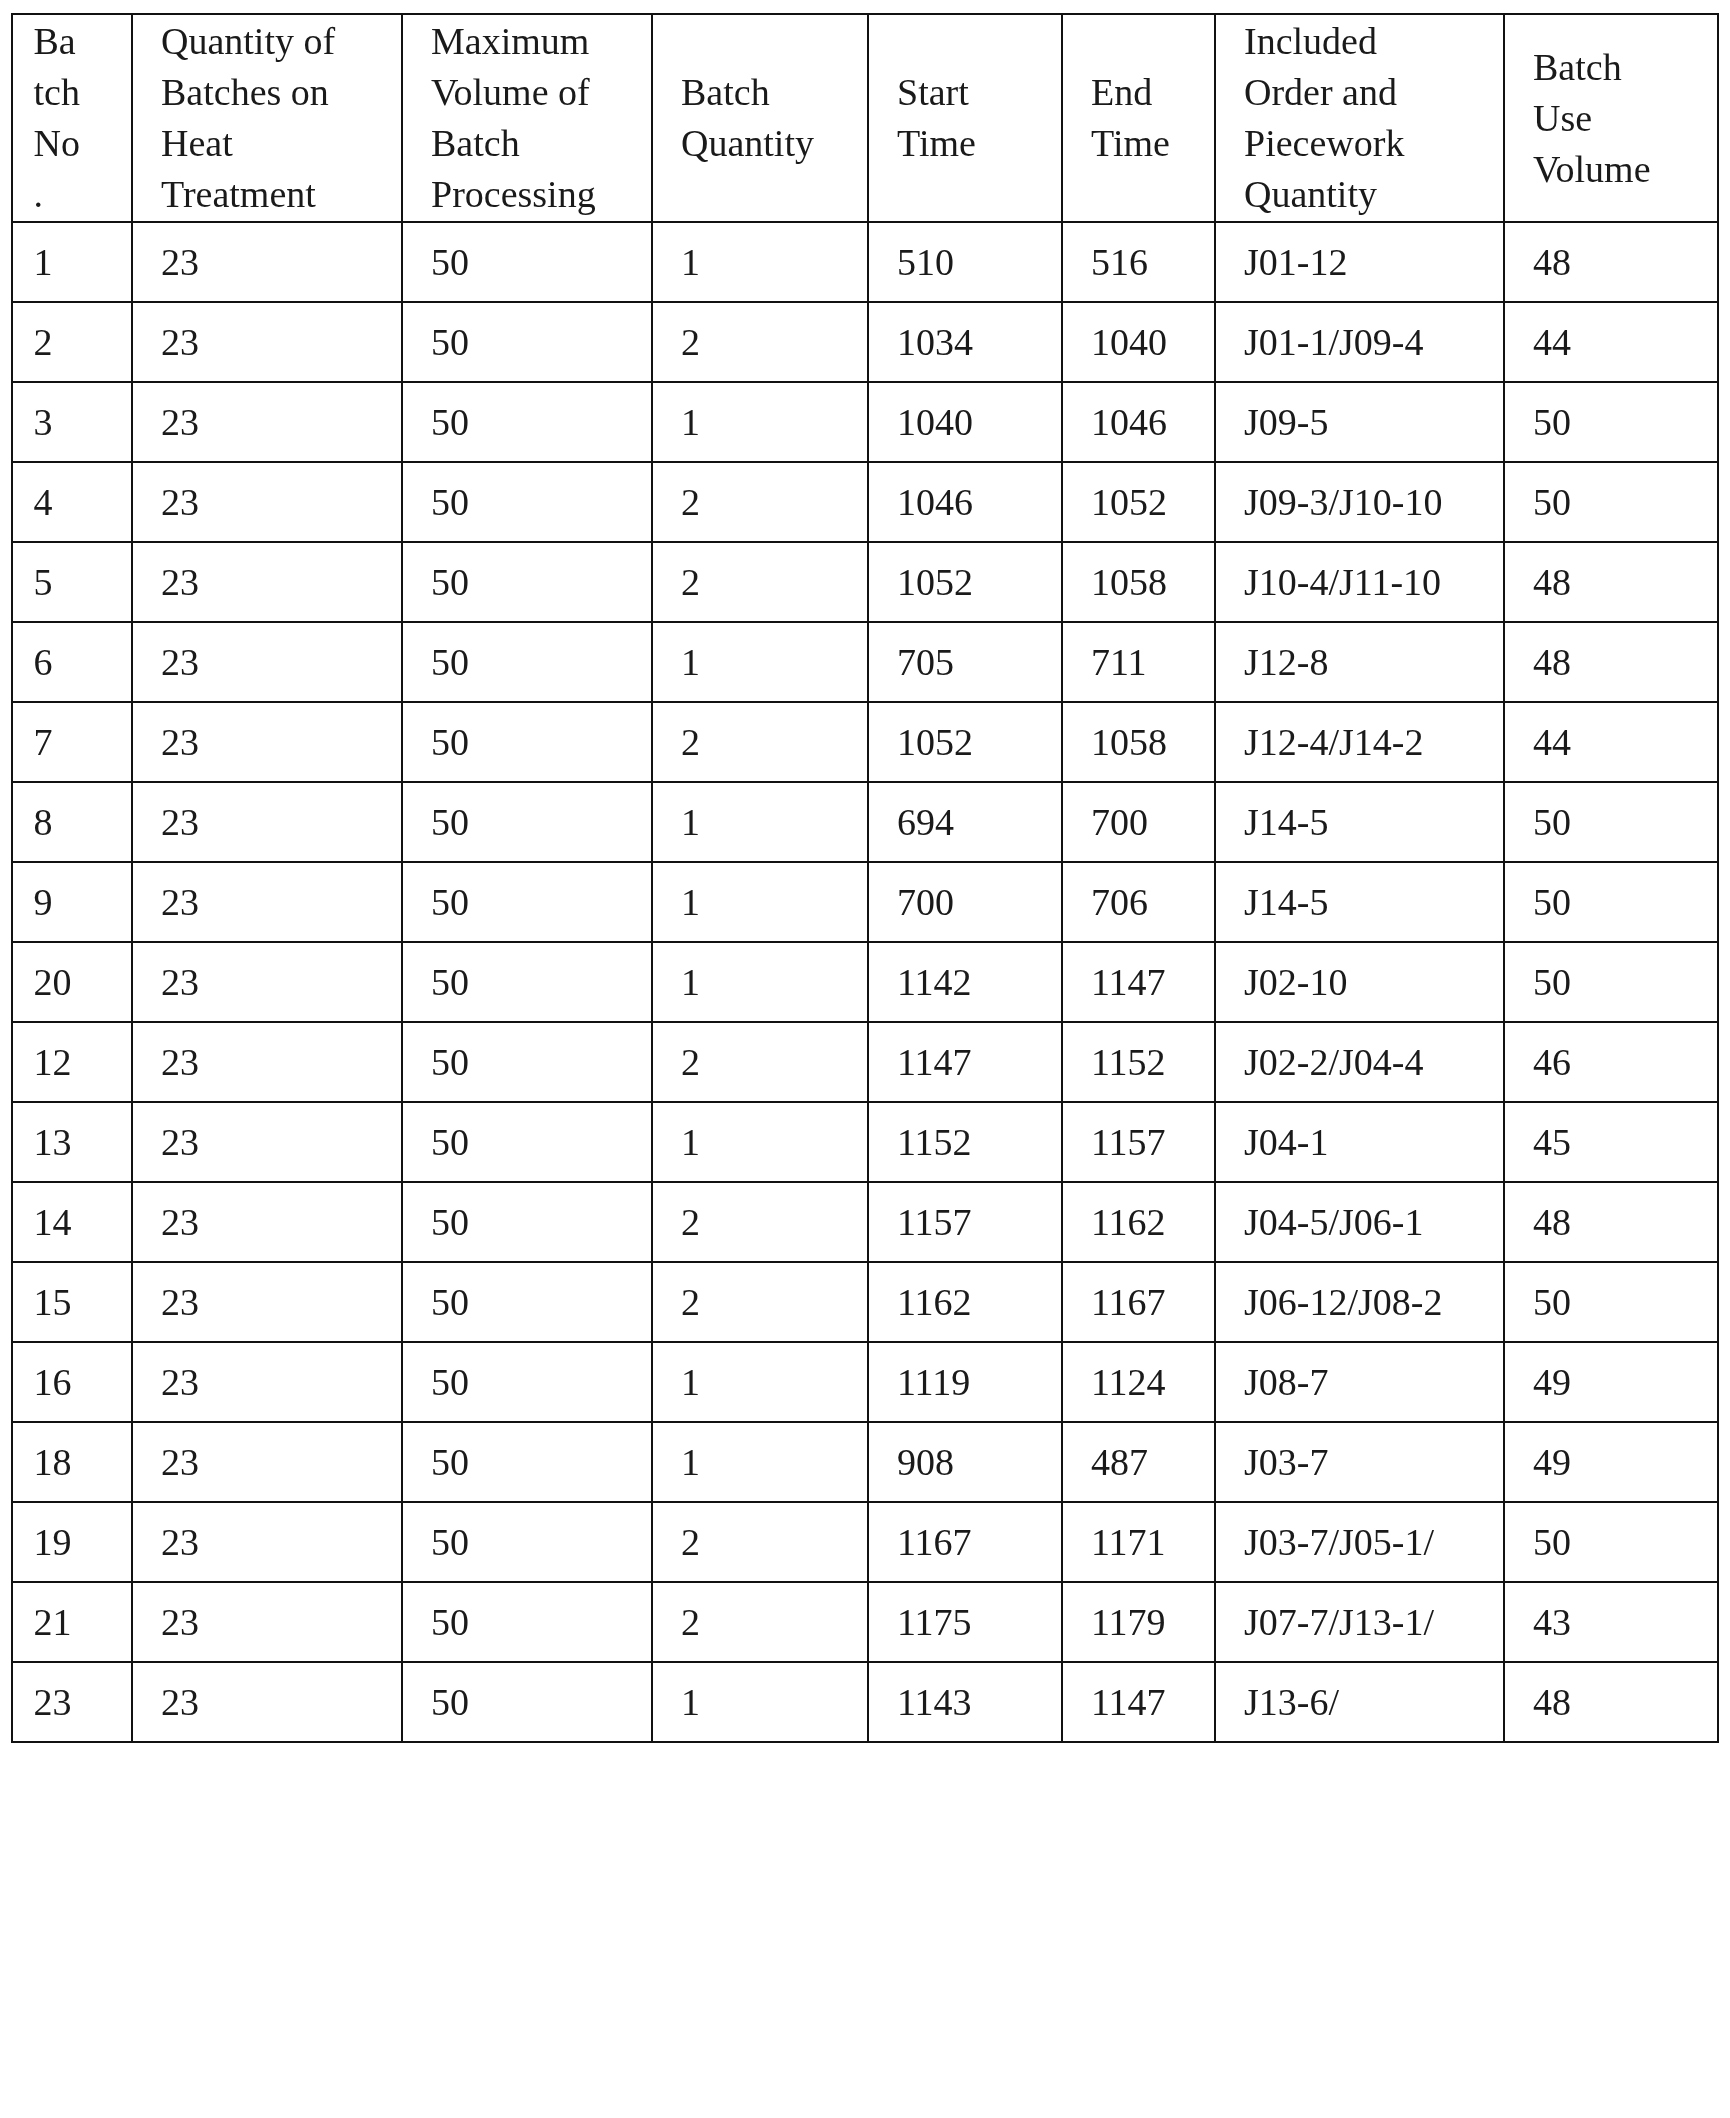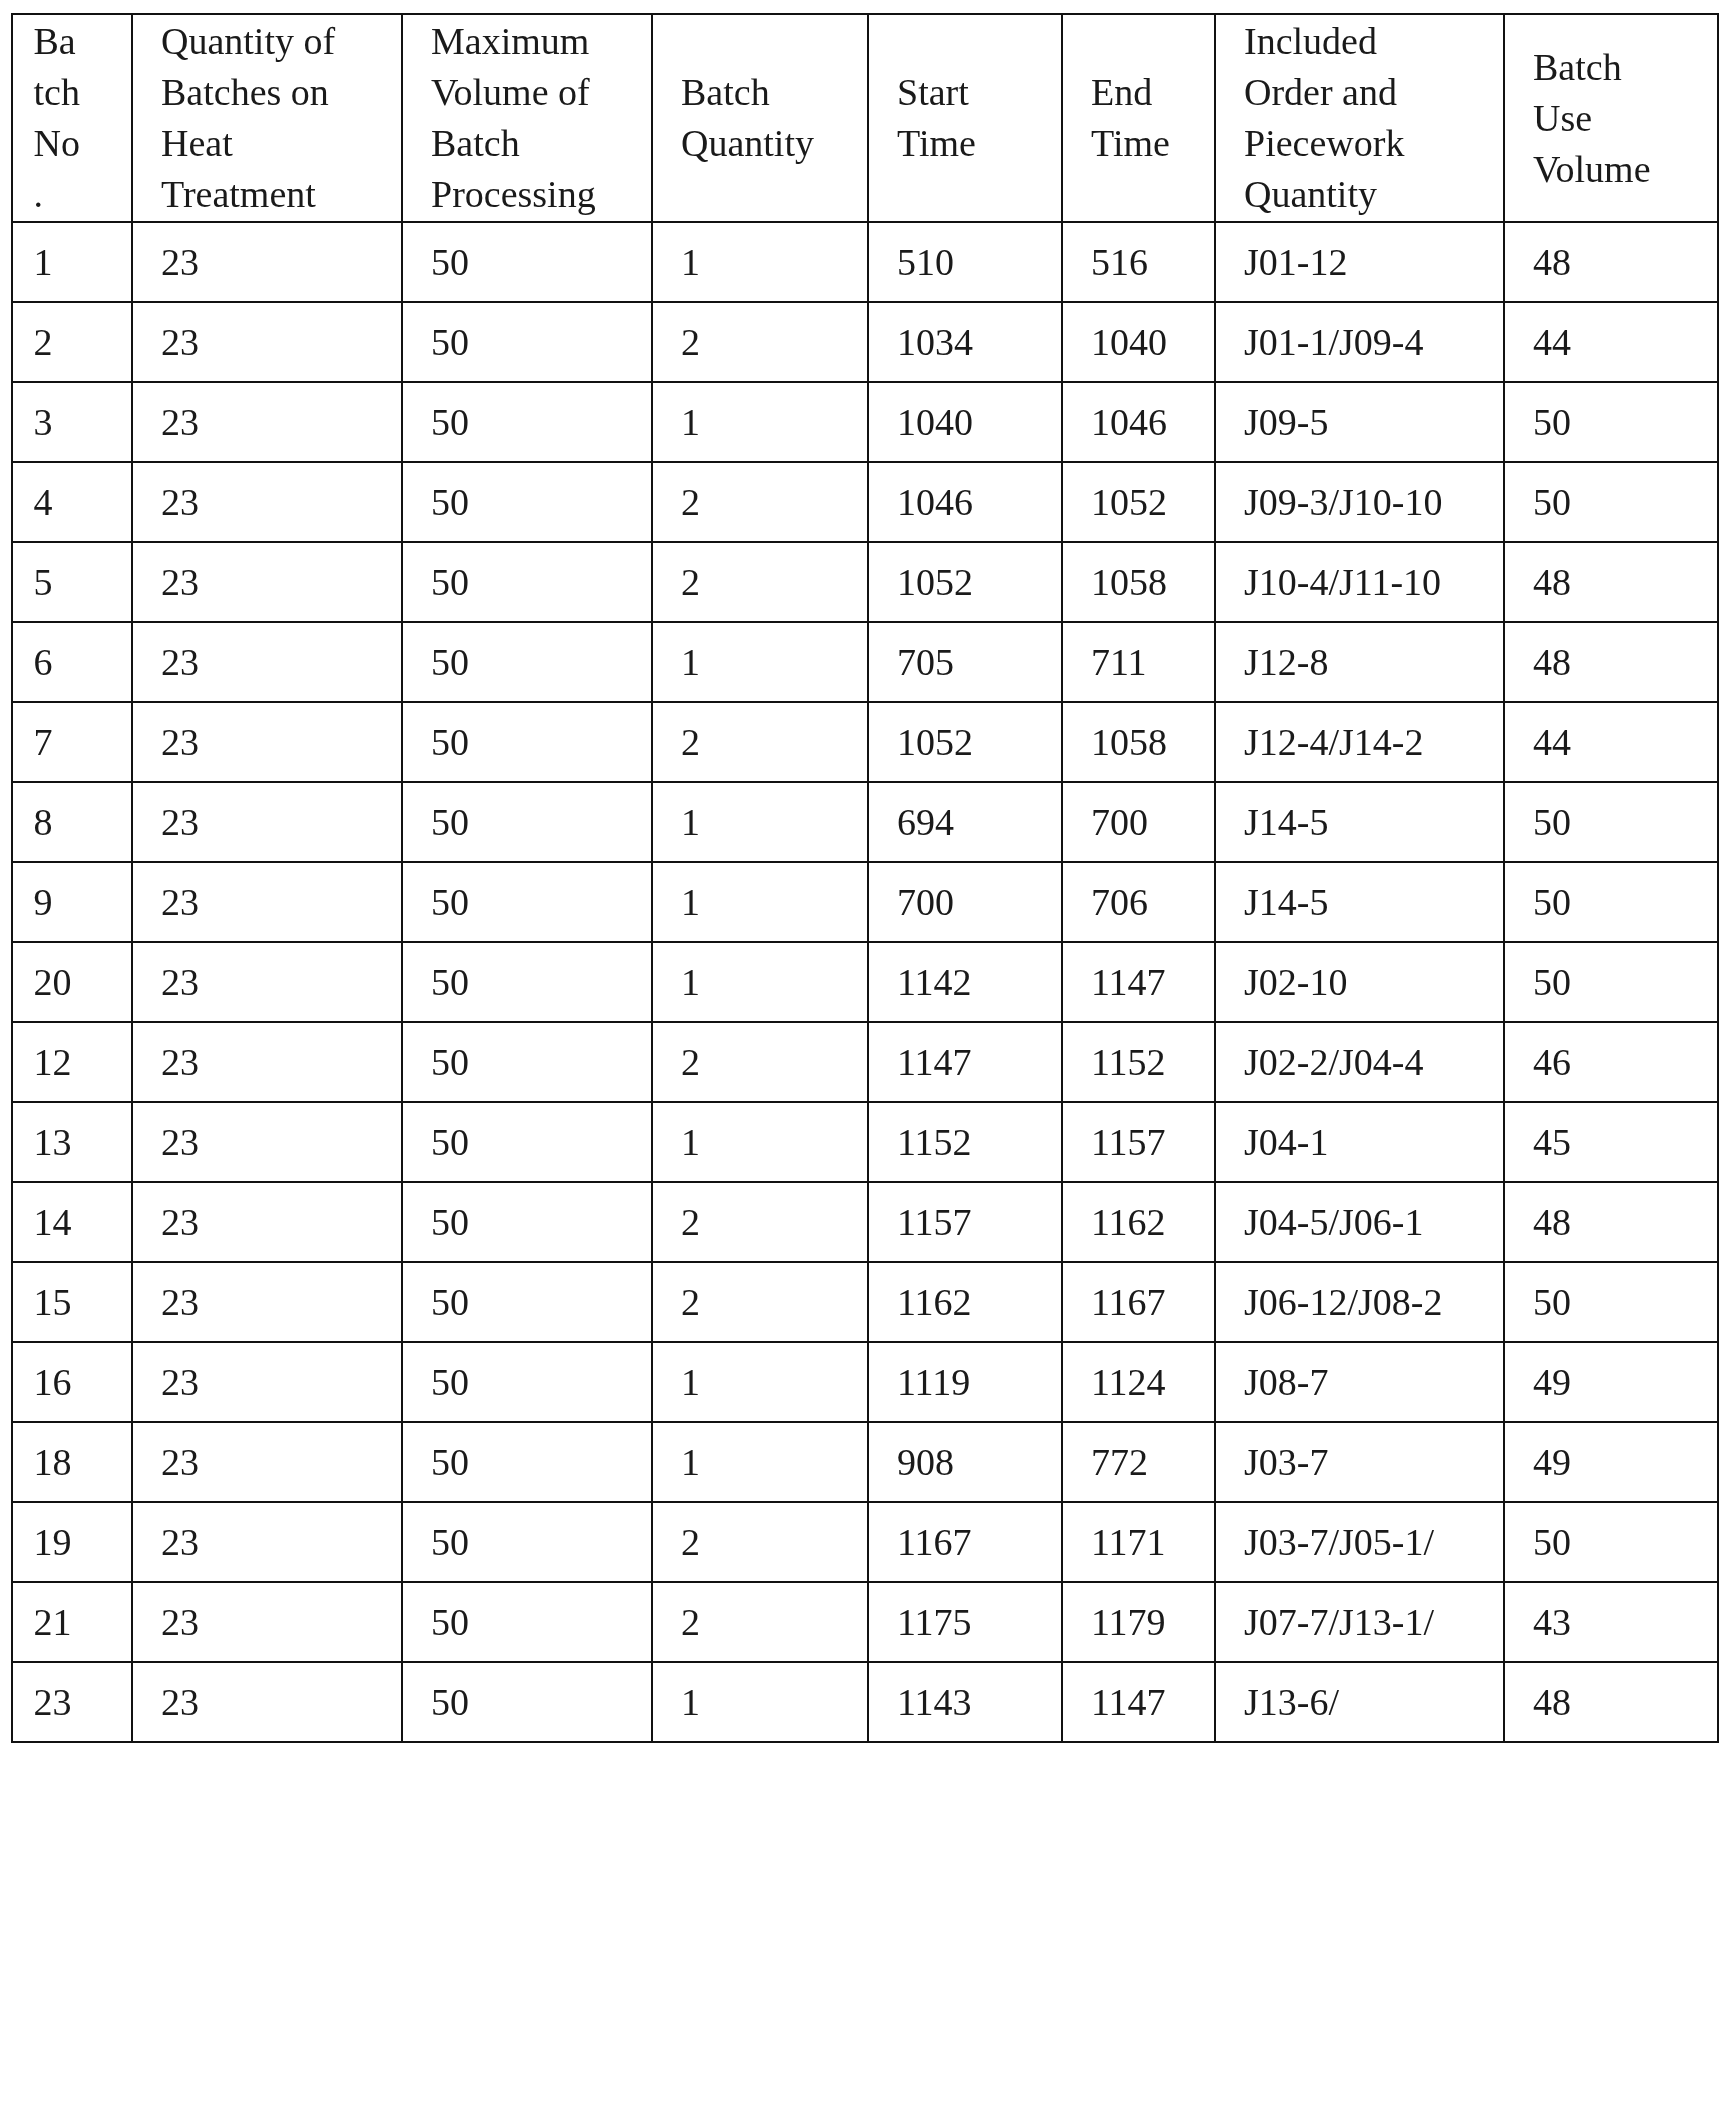--- a/index.html
+++ b/index.html
@@ -240,21 +240,21 @@
           <td class="col-5">1124</td>
           <td class="col-6">J08-7</td>
           <td class="col-7">49</td>
         </tr>
         <tr>
           <td class="col-0">18</td>
           <td class="col-1">23</td>
           <td class="col-2">50</td>
           <td class="col-3">1</td>
           <td class="col-4">908</td>
-          <td class="col-5">772</td>
+          <td class="col-5">487</td>
           <td class="col-6">J03-7</td>
           <td class="col-7">49</td>
         </tr>
         <tr>
           <td class="col-0">19</td>
           <td class="col-1">23</td>
           <td class="col-2">50</td>
           <td class="col-3">2</td>
           <td class="col-4">1167</td>
           <td class="col-5">1171</td>

